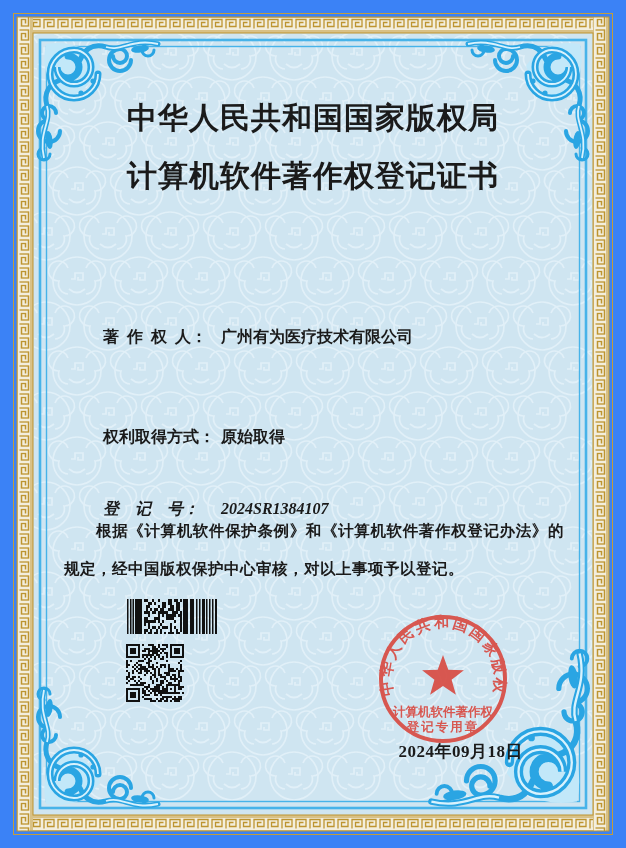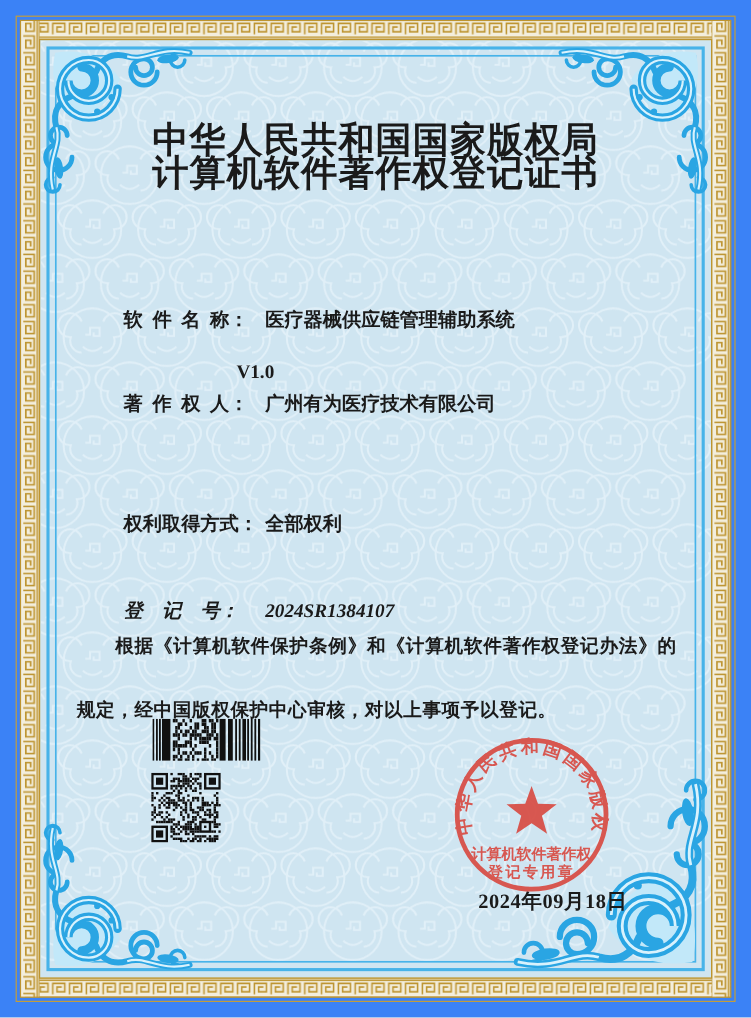--- a/index.html
+++ b/index.html
@@ -9,30 +9,30 @@
     font-family:"Liberation Serif","DejaVu Serif",serif;
     color:#1a1a1a;
   }
   svg.deco{position:absolute;left:0;top:0;z-index:1;}
   .content{position:absolute;left:0;top:0;width:626px;height:848px;z-index:3;}
   .title1,.title2{
     position:absolute;left:0;width:100%;text-align:center;
     font-size:30px;font-weight:bold;line-height:1.1;letter-spacing:1px;
   }
   .title1{top:101px;}
-  .title2{top:128px;}
+  .title2{top:159px;}
   .certno{position:absolute;top:201px;right:74px;font-size:14px;font-weight:bold;white-space:pre;}
   .certno .cn-label{margin-right:10px;}
   .row{position:absolute;left:79px;font-size:16px;font-weight:bold;white-space:pre;}
   .row .lab{display:inline-block;min-width:118px;white-space:pre;}
   .r1{top:239px;} .r2{top:309px;} .r3{top:409px;} .r4{top:447px;} .r5{top:481px;font-style:italic;}
   .val2{margin-left:118px;margin-top:6px;white-space:pre;}
   .para{
     position:absolute;top:512px;left:64px;width:500px;
-    font-size:15.5px;font-weight:bold;line-height:54px;
+    font-size:15.5px;font-weight:bold;line-height:38px;
     text-indent:32px;letter-spacing:0.5px;text-align:justify;
   }
   .barcode{position:absolute;left:127px;top:599px;z-index:3;}
   .qr{position:absolute;left:126px;top:644px;z-index:3;}
   .seal{position:absolute;left:368px;top:604px;z-index:5;opacity:0.9;}
   .date{
     position:absolute;left:363px;top:740px;width:160px;text-align:right;
     font-size:17px;font-weight:bold;z-index:4;letter-spacing:0.5px;
   }
 </style>
@@ -271,31 +271,27 @@
       <use href="#cornerOrn" transform="translate(36,812) scale(1,-1)"></use>
       <use href="#cornerOrn" transform="translate(590,812) scale(-1.3,-1.3)"></use>
     </g>
   </svg>
 
   <div class="content">
     <div class="title1">中华人民共和国国家版权局</div>
     <div class="title2">计算机软件著作权登记证书</div>
 
 
-    <div class="row r1">
-      <span class="lab">软  件  名  称：</span><span class="val">医疗器械供应链管理辅助系统</span>
-      <div class="val2">V1.0</div>
-    </div>
 
     <div class="row r2">
       <span class="lab">著  作  权  人：</span><span class="val">广州有为医疗技术有限公司</span>
     </div>
 
     <div class="row r3">
-      <span class="lab">权利取得方式：</span><span class="val">全部权利</span>
+      <span class="lab">权利取得方式：</span><span class="val">原始取得</span>
     </div>
 
 
     <div class="row r5">
       <span class="lab">登    记    号：</span><span class="val">2024SR1384107</span>
     </div>
 
     <div class="para">根据《计算机软件保护条例》和《计算机软件著作权登记办法》的规定，经中国版权保护中心审核，对以上事项予以登记。</div>
 
     <div class="date">2024年09月18日</div>

